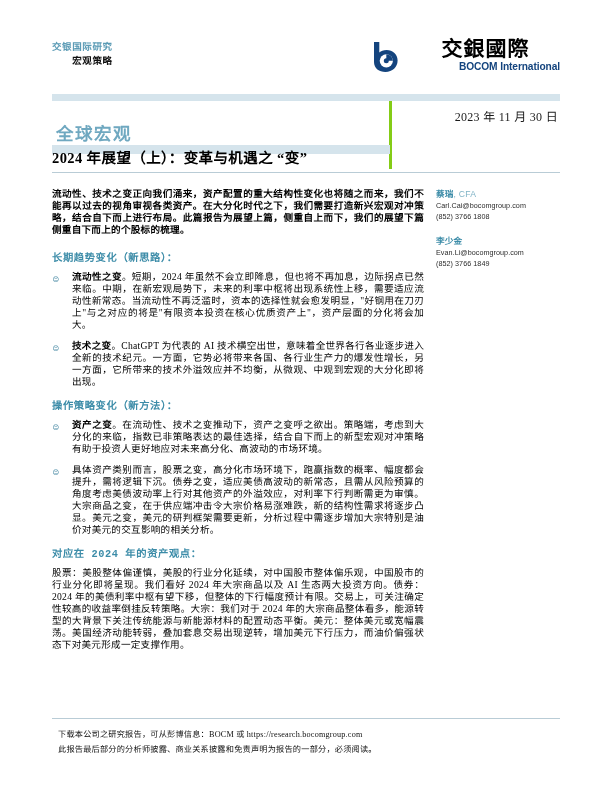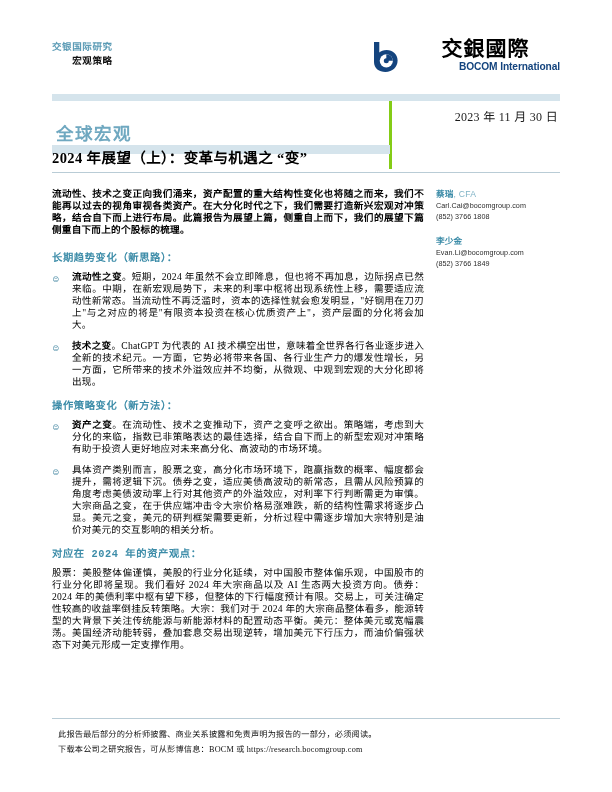--- a/index.html
+++ b/index.html
@@ -362,17 +362,17 @@
       <div class="an-name"><span>李少金</span><span class="an-cert"></span></div>
       <div class="an-line">Evan.Li@bocomgroup.com</div>
       <div class="an-line">(852) 3766 1849</div>
     </div>
 
 
   </div>
 
   <div class="footer-rule"></div>
   <div class="footer">
+    <div class="footer-line">下载本公司之研究报告，可从彭博信息：BOCM 或 https://research.bocomgroup.com</div>
     <div class="footer-line">此报告最后部分的分析师披露、商业关系披露和免责声明为报告的一部分，必须阅读。</div>
-    <div class="footer-line">下载本公司之研究报告，可从彭博信息：BOCM 或 https://research.bocomgroup.com</div>
   </div>
 
 </div>
 
 </body></html>

